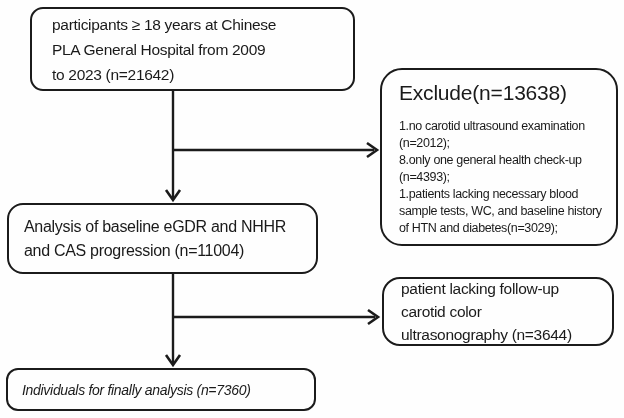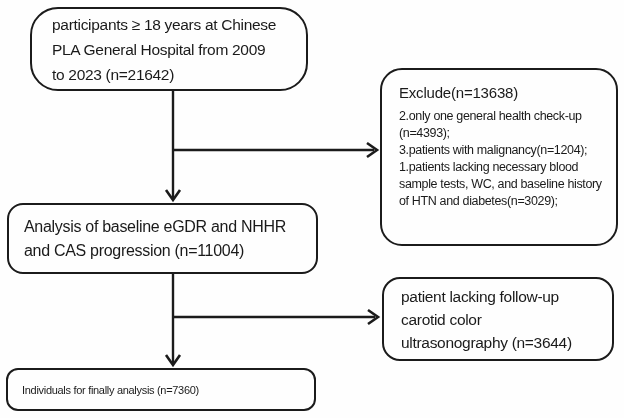--- a/index.html
+++ b/index.html
@@ -32,45 +32,45 @@
     position: absolute;
     box-sizing: border-box;
     border: 2.5px solid var(--line-color);
     border-radius: 16px;
     background: var(--bg-color);
     display: flex;
     align-items: center;
   }
   .box-text { white-space: pre; }
   #box-participants {
-    left: 30px; top: 7px; width: 278px; height: 84px;
-    border-radius: 28px; padding: 0 12px 0 20px;
+    left: 30px; top: 7px; width: 325px; height: 84px;
+    border-radius: 13px; padding: 0 12px 0 20px;
   }
   #box-participants .box-text { font-size: 15.5px; line-height: 25px; letter-spacing: -0.3px; }
   #box-exclude {
     left: 380px; top: 68px; width: 238px; height: 178px;
     border-radius: 22px; display: block; padding: 9px 6px 6px 17px;
   }
-  .exclude-title { font-size: 15px; line-height: 27px; letter-spacing: -0.2px; margin-bottom: 2px; }
+  .exclude-title { font-size: 21px; line-height: 27px; letter-spacing: -0.2px; margin-bottom: 12px; }
   .exclude-item { font-size: 12.5px; line-height: 17px; letter-spacing: -0.35px; white-space: pre; }
   #box-analysis {
     left: 7px; top: 203px; width: 311px; height: 71px;
     border-radius: 16px; padding: 0 10px 0 15px;
   }
   #box-analysis .box-text { font-size: 16px; line-height: 24px; letter-spacing: -0.3px; }
   #box-followup {
-    left: 382px; top: 277px; width: 232px; height: 84px;
+    left: 382px; top: 277px; width: 232px; height: 69px;
     border-radius: 18px; padding: 0 8px 0 17px;
   }
   #box-followup .box-text { font-size: 15.5px; line-height: 23px; letter-spacing: -0.3px; }
   #box-final {
     left: 6px; top: 368px; width: 310px; height: 43px;
     border-radius: 12px; padding: 0 6px 0 14px;
   }
-  #box-final .box-text { font-size: 11px; letter-spacing: -0.3px; }
+  #box-final .box-text { font-size: 14px; letter-spacing: -0.3px; font-style: italic; }
 </style>
 </head>
 <body>
 
 <div class="canvas">
 
   <svg class="arrows" viewBox="0 0 624 418">
     <g>
       <line x1="173" y1="90" x2="173" y2="198"></line>
       <polyline points="166,190 173,200 180,190"></polyline>
@@ -90,23 +90,24 @@
   </svg>
 
   <div class="box" id="box-participants">
     <div class="box-text">participants ≥ 18 years at Chinese
 PLA General Hospital from 2009
 to 2023 (n=21642)</div>
   </div>
 
   <div class="box" id="box-exclude">
     <div class="exclude-title">Exclude(n=13638)</div>
-    <div class="exclude-item">2.only one general health check-up
+    <div class="exclude-item">1.no carotid ultrasound examination
+(n=2012);</div>
+    <div class="exclude-item">8.only one general health check-up
 (n=4393);</div>
-    <div class="exclude-item">3.patients with malignancy(n=1204);</div>
     <div class="exclude-item">1.patients lacking necessary blood
 sample tests, WC, and baseline history
 of HTN and diabetes(n=3029);</div>
   </div>
 
   <div class="box" id="box-analysis">
     <div class="box-text">Analysis of baseline eGDR and NHHR
 and CAS progression (n=11004)</div>
   </div>
 

